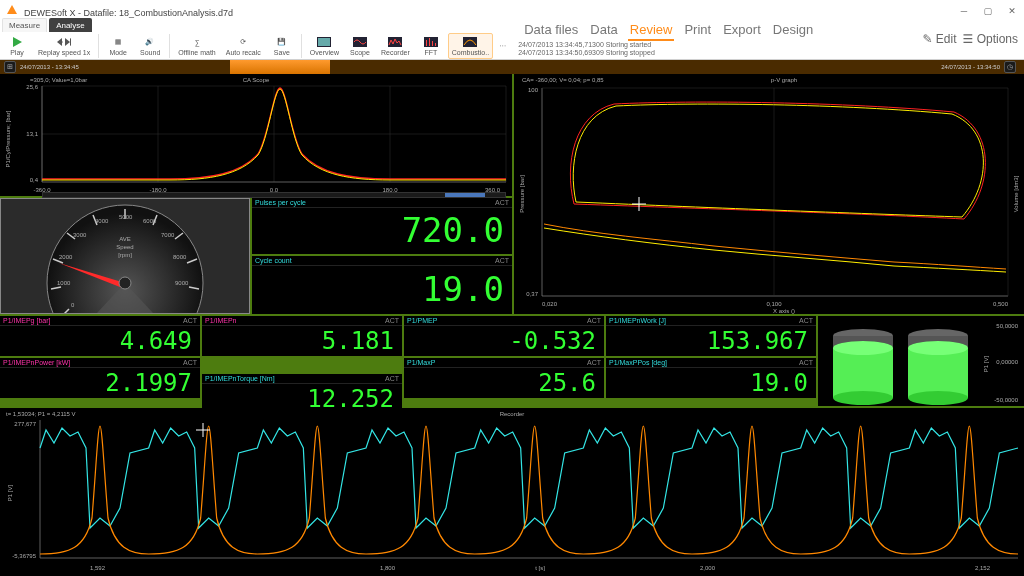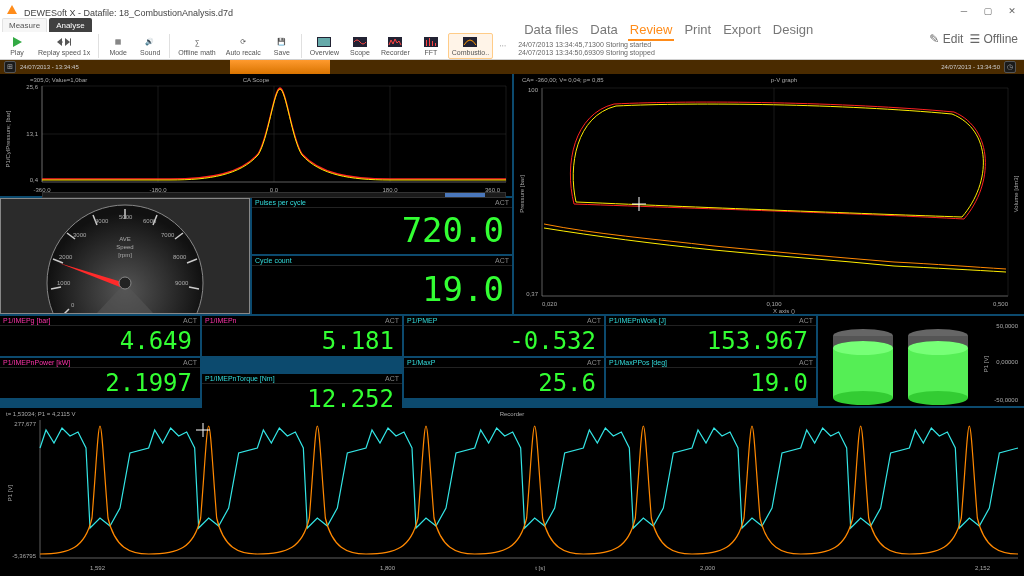--- a/index.html
+++ b/index.html
@@ -25,21 +25,21 @@
   .ribtabs2 span{padding:2px 2px}
   .ribtabs2 .sel{color:#ff8c1a;border-bottom:2px solid #ff8c1a}
   .status{display:flex;flex-direction:column;justify-content:center;font-size:7px;color:#666;padding-left:6px;gap:1px}
   .riboptions{margin-left:auto;display:flex;align-items:center;gap:6px;padding-right:6px;font-size:12px;color:#666}
   
   .timestrip{height:14px;background:#4a2b00;display:flex;align-items:center;color:#ccc;font-size:6px;padding:0 4px;position:relative}
   .timestrip .tsblock{position:absolute;left:230px;top:0;height:14px;width:100px;background:linear-gradient(#ff9a2e,#d97400)}
   .timestrip .tsbtn{width:12px;height:12px;margin-right:4px;border:1px solid #555;border-radius:2px;display:flex;align-items:center;justify-content:center;color:#aaa;font-size:7px;background:#1a1a1a}
   .timestrip .tsright{margin-left:auto;display:flex;align-items:center;gap:4px}
   
-  .dash{height:502px;background:#0c4a6e;position:relative;color:#fff;font-size:8px}
+  .dash{height:502px;background:#4d7c0f;position:relative;color:#fff;font-size:8px}
   .panel{position:absolute;background:#000}
   
   #cascope{left:0;top:0;width:512px;height:122px}
   
   #gauge{left:0;top:124px;width:250px;height:116px;background:#2b2b2b;border:1px solid #888}
   
   #pulses{left:252px;top:124px;width:260px;height:56px}
   #cycles{left:252px;top:182px;width:260px;height:56px}
   
   #pv{left:514px;top:0;width:510px;height:240px}
@@ -187,21 +187,21 @@
       <span>Export</span>
       <span>Design</span>
     </div>
     <div class="status">
       <span>24/07/2013 13:34:45,71300    Storing started</span>
       <span>24/07/2013 13:34:50,69309    Storing stopped</span>
     </div>
   </div>
   <div class="riboptions">
     <span>✎ <span>Edit</span></span>
-    <span>☰ <span>Offline</span></span>
+    <span>☰ <span>Options</span></span>
   </div>
 </div>
 
 <div class="timestrip">
   <div class="tsbtn">⊞</div>
   <span>24/07/2013 - 13:34:45</span>
   <div class="tsblock"></div>
   <div class="tsright">
     <span>24/07/2013 - 13:34:50</span>
     <div class="tsbtn">◷</div>

